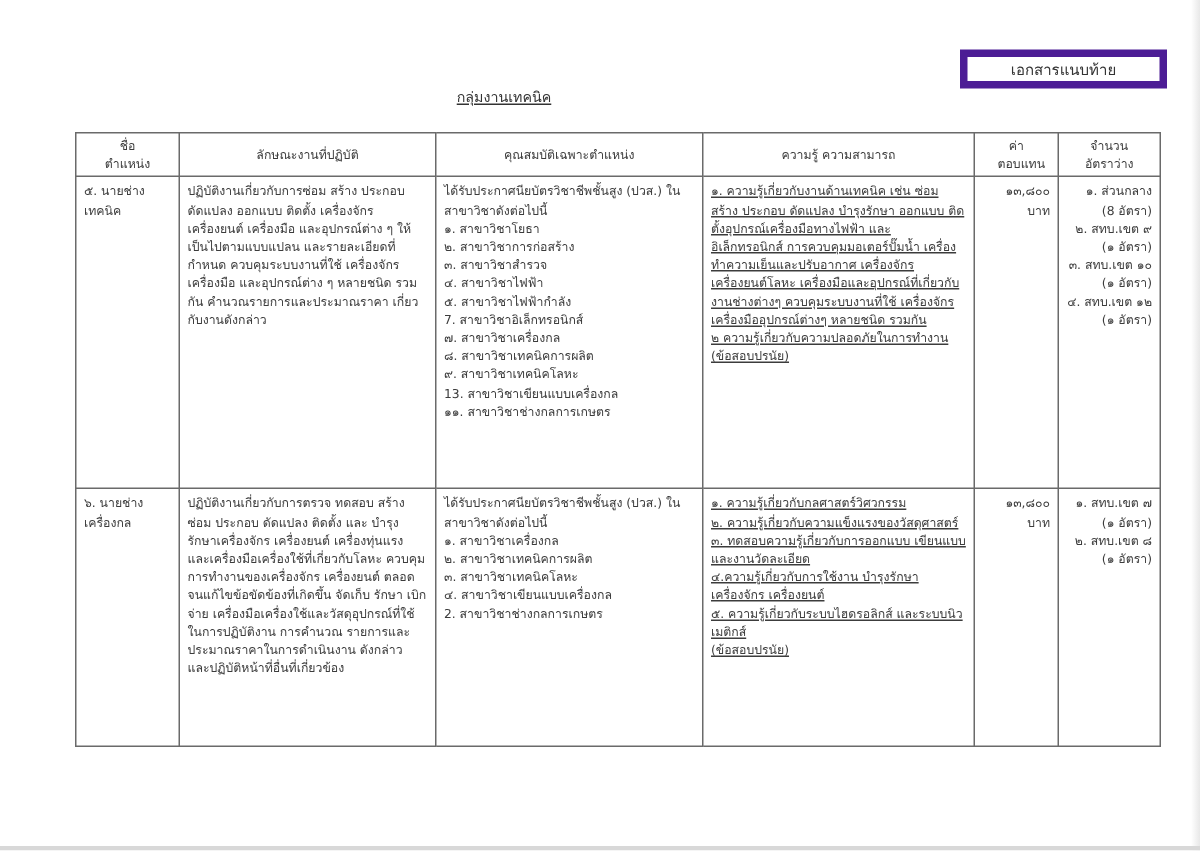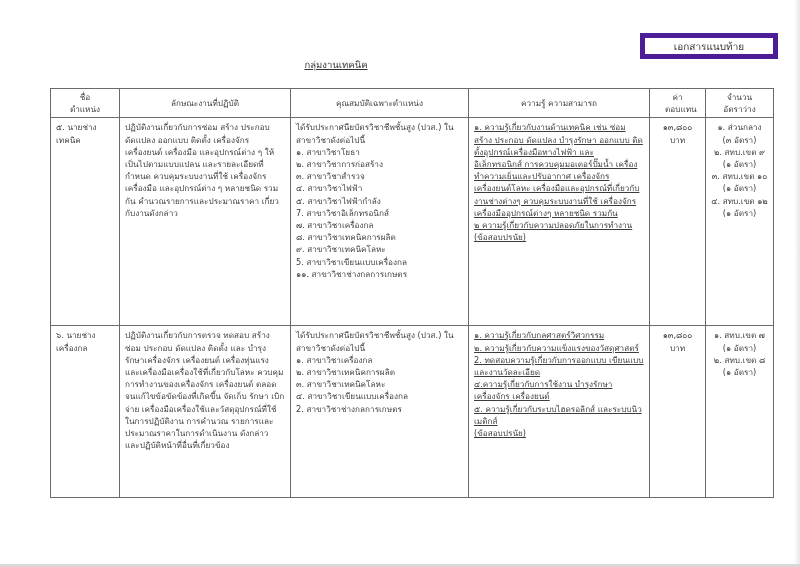--- a/index.html
+++ b/index.html
@@ -18,21 +18,21 @@
   }
   table.spec {
     position:absolute; left:50px; top:88px; border-collapse:collapse;
     table-layout:fixed; width:723px;
   }
   table.spec th, table.spec td {
     border:1px solid #6a6a6a; vertical-align:top; font-size:8.2px; line-height:12.2px;
     padding:3px 5px; font-weight:normal; color:#3c3c3c;
   }
   table.spec th { text-align:center; vertical-align:middle; height:22px; padding:2px 15px; }
-  td.c-center { text-align:center; }
+  td.c-center { text-align:right; }
   .line { display:block; white-space:nowrap; }
   .wrap { display:block; white-space:normal; }
   .para { display:block;text-decoration:underline; }
   .right-margin { position:absolute; right:0; top:0; width:6px; height:567px; background:linear-gradient(to right,#fff,#e8e8e8); }
   .bottom-shadow { position:absolute; left:0; bottom:0; width:800px; height:3px; background:#d8d8d8; }
 </style>
 </head>
 <body>
 
 <div class="attach-box">เอกสารแนบท้าย</div>
@@ -70,35 +70,35 @@
         <span class="wrap">ได้รับประกาศนียบัตรวิชาชีพชั้นสูง (ปวส.) ในสาขาวิชาดังต่อไปนี้</span>
         <span class="line">๑. สาขาวิชาโยธา</span>
         <span class="line">๒. สาขาวิชาการก่อสร้าง</span>
         <span class="line">๓. สาขาวิชาสำรวจ</span>
         <span class="line">๔. สาขาวิชาไฟฟ้า</span>
         <span class="line">๕. สาขาวิชาไฟฟ้ากำลัง</span>
         <span class="line">7. สาขาวิชาอิเล็กทรอนิกส์</span>
         <span class="line">๗. สาขาวิชาเครื่องกล</span>
         <span class="line">๘. สาขาวิชาเทคนิคการผลิต</span>
         <span class="line">๙. สาขาวิชาเทคนิคโลหะ</span>
-        <span class="line">5. สาขาวิชาเขียนแบบเครื่องกล</span>
+        <span class="line">13. สาขาวิชาเขียนแบบเครื่องกล</span>
         <span class="line">๑๑. สาขาวิชาช่างกลการเกษตร</span>
       </td>
       <td>
         <span class="para">๑. ความรู้เกี่ยวกับงานด้านเทคนิค เช่น ซ่อม สร้าง ประกอบ ดัดแปลง บำรุงรักษา ออกแบบ ติดตั้งอุปกรณ์เครื่องมือทางไฟฟ้า และ อิเล็กทรอนิกส์ การควบคุมมอเตอร์ปั๊มน้ำ เครื่องทำความเย็นและปรับอากาศ เครื่องจักร เครื่องยนต์โลหะ เครื่องมือและอุปกรณ์ที่เกี่ยวกับงานช่างต่างๆ ควบคุมระบบงานที่ใช้ เครื่องจักร เครื่องมืออุปกรณ์ต่างๆ หลายชนิด รวมกัน</span>
         <span class="para">๒ ความรู้เกี่ยวกับความปลอดภัยในการทำงาน</span>
         <span class="para">(ข้อสอบปรนัย)</span>
       </td>
       <td class="c-center">
         <span class="line">๑๓,๘๐๐</span>
         <span class="line">บาท</span>
       </td>
       <td class="c-center">
         <span class="line">๑. ส่วนกลาง</span>
-        <span class="line">(๓ อัตรา)</span>
+        <span class="line">(8 อัตรา)</span>
         <span class="line">๒. สทบ.เขต ๙</span>
         <span class="line">(๑ อัตรา)</span>
         <span class="line">๓. สทบ.เขต ๑๐</span>
         <span class="line">(๑ อัตรา)</span>
         <span class="line">๔. สทบ.เขต ๑๒</span>
         <span class="line">(๑ อัตรา)</span>
       </td>
     </tr>
 
     <tr style="height:172px">
@@ -112,21 +112,21 @@
         <span class="wrap">ได้รับประกาศนียบัตรวิชาชีพชั้นสูง (ปวส.) ในสาขาวิชาดังต่อไปนี้</span>
         <span class="line">๑. สาขาวิชาเครื่องกล</span>
         <span class="line">๒. สาขาวิชาเทคนิคการผลิต</span>
         <span class="line">๓. สาขาวิชาเทคนิคโลหะ</span>
         <span class="line">๔. สาขาวิชาเขียนแบบเครื่องกล</span>
         <span class="line">2. สาขาวิชาช่างกลการเกษตร</span>
       </td>
       <td>
         <span class="para">๑. ความรู้เกี่ยวกับกลศาสตร์วิศวกรรม</span>
         <span class="para">๒. ความรู้เกี่ยวกับความแข็งแรงของวัสดุศาสตร์</span>
-        <span class="para">2. ทดสอบความรู้เกี่ยวกับการออกแบบ เขียนแบบ และงานวัดละเอียด</span>
+        <span class="para">๓. ทดสอบความรู้เกี่ยวกับการออกแบบ เขียนแบบ และงานวัดละเอียด</span>
         <span class="para">๔.ความรู้เกี่ยวกับการใช้งาน บำรุงรักษา เครื่องจักร เครื่องยนต์</span>
         <span class="para">๕. ความรู้เกี่ยวกับระบบไฮดรอลิกส์ และระบบนิวเมติกส์</span>
         <span class="para">(ข้อสอบปรนัย)</span>
       </td>
       <td class="c-center">
         <span class="line">๑๓,๘๐๐</span>
         <span class="line">บาท</span>
       </td>
       <td class="c-center">
         <span class="line">๑. สทบ.เขต ๗</span>

